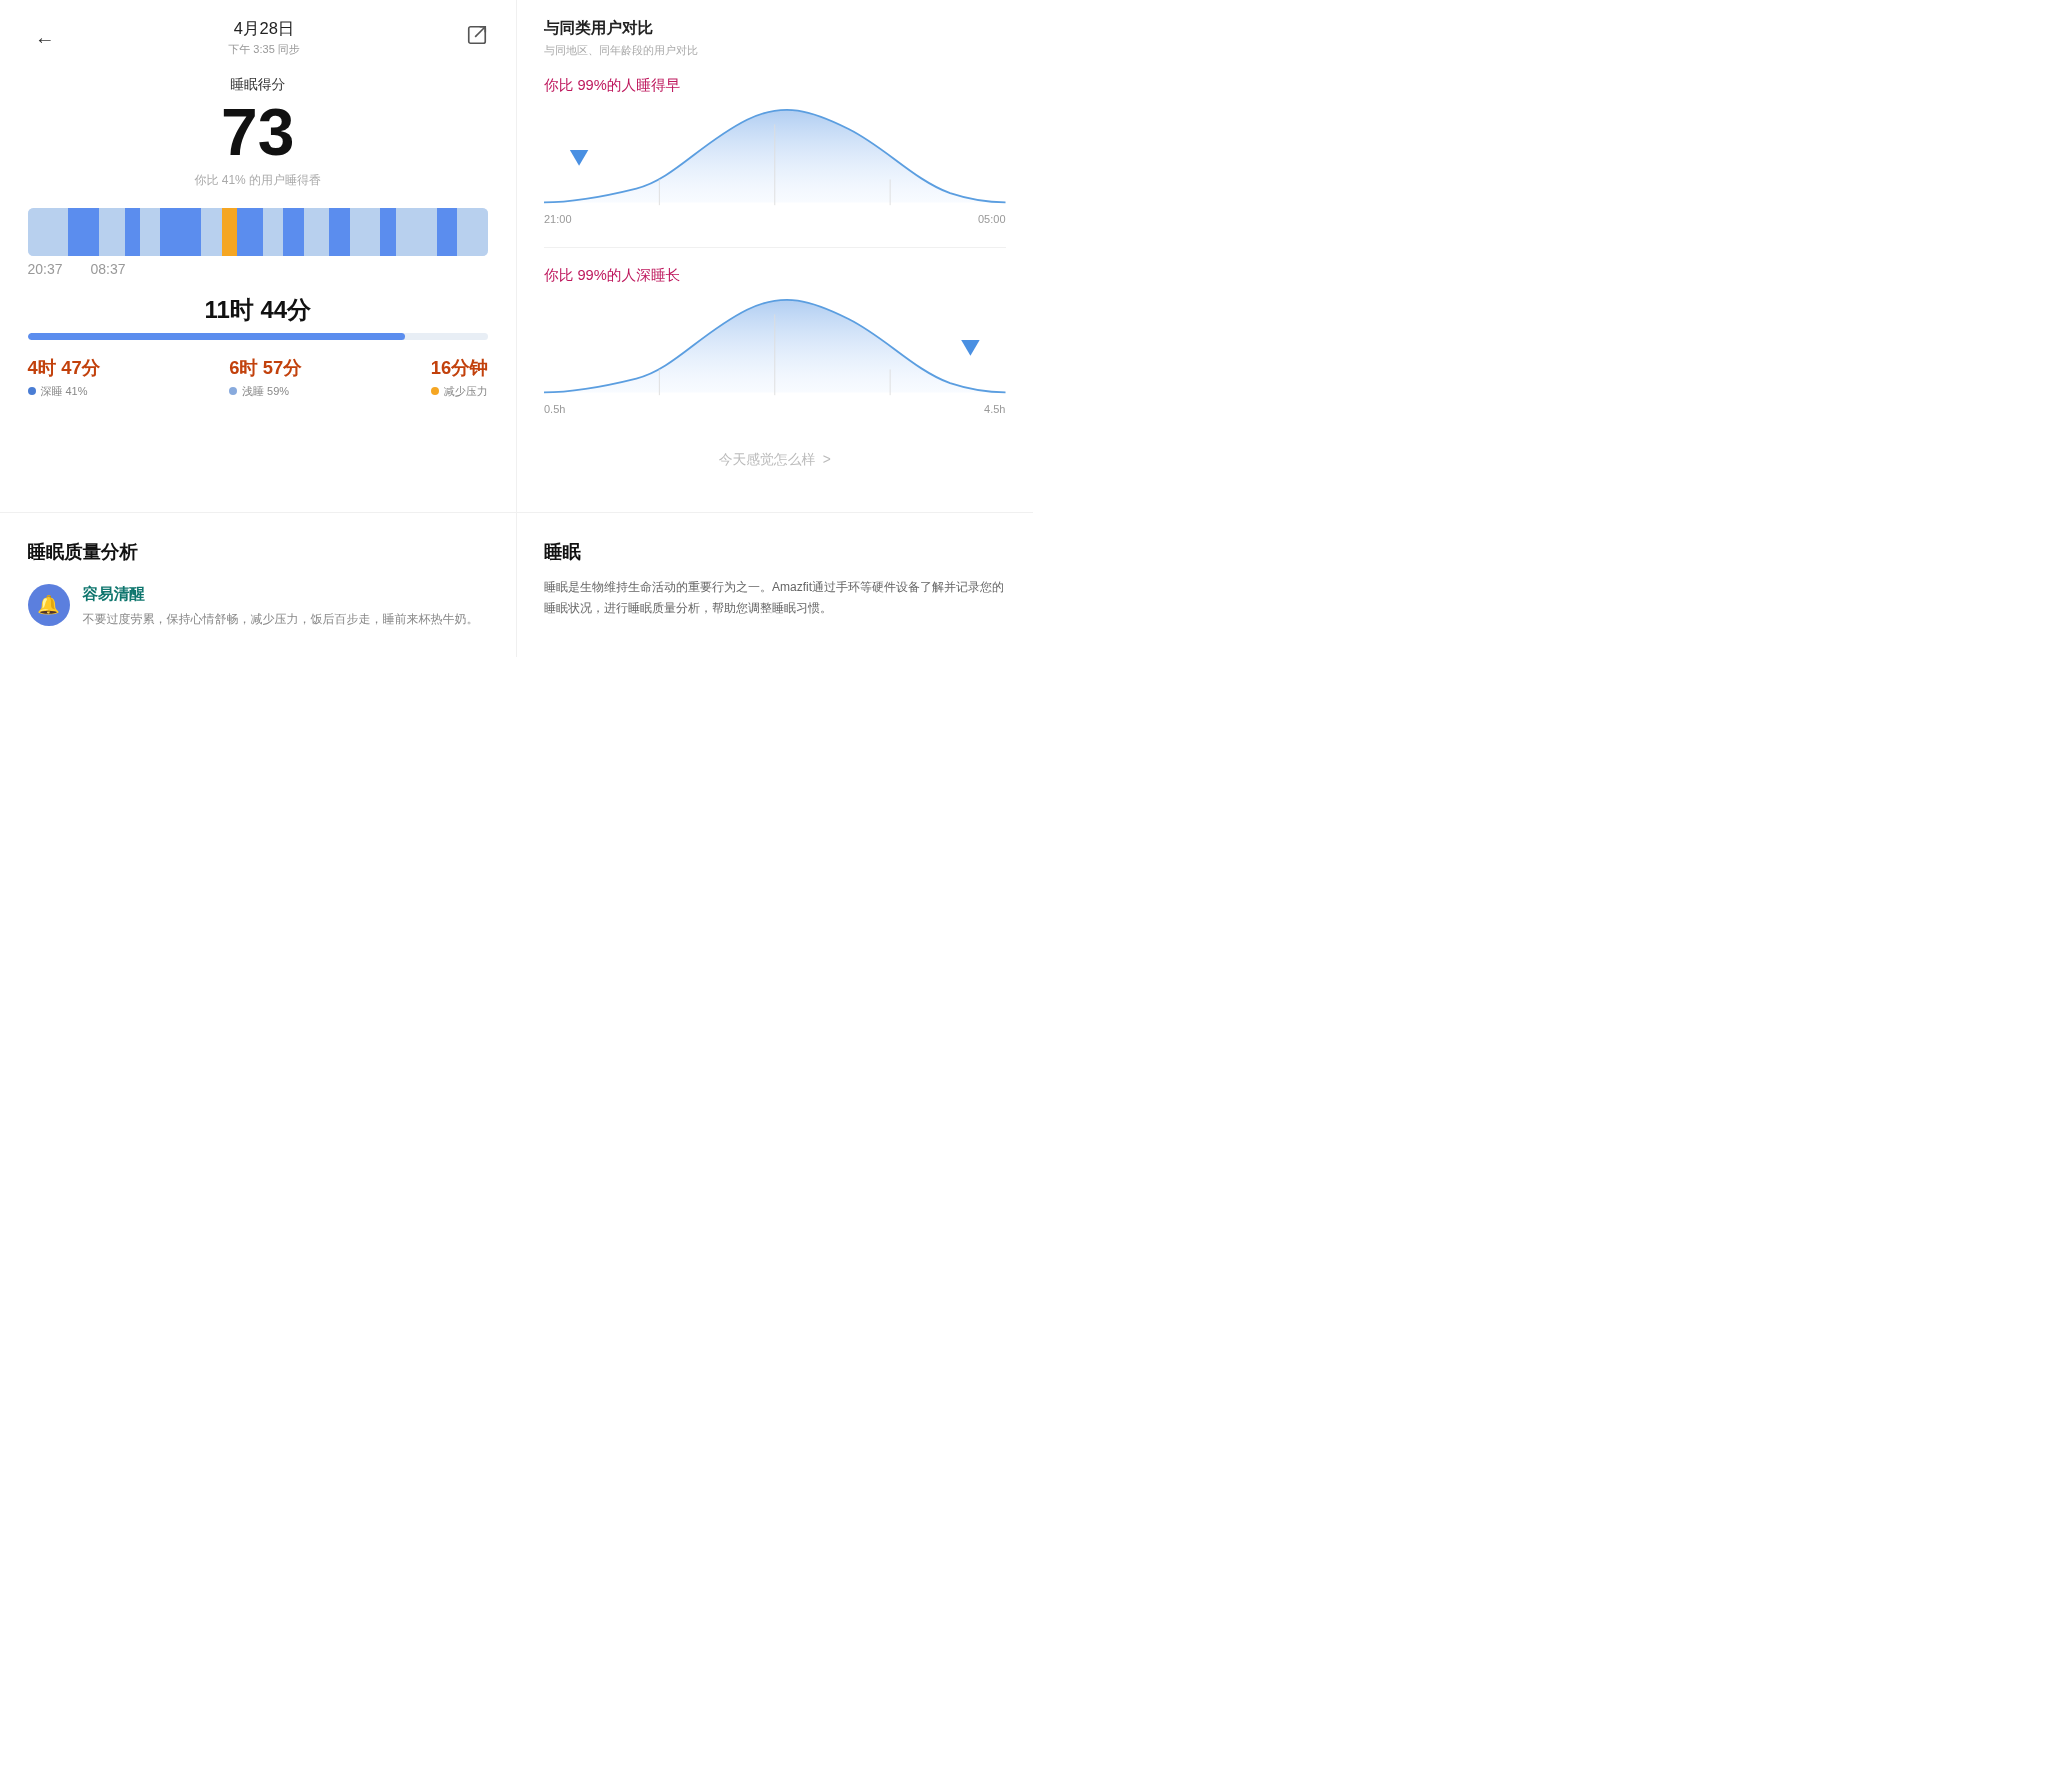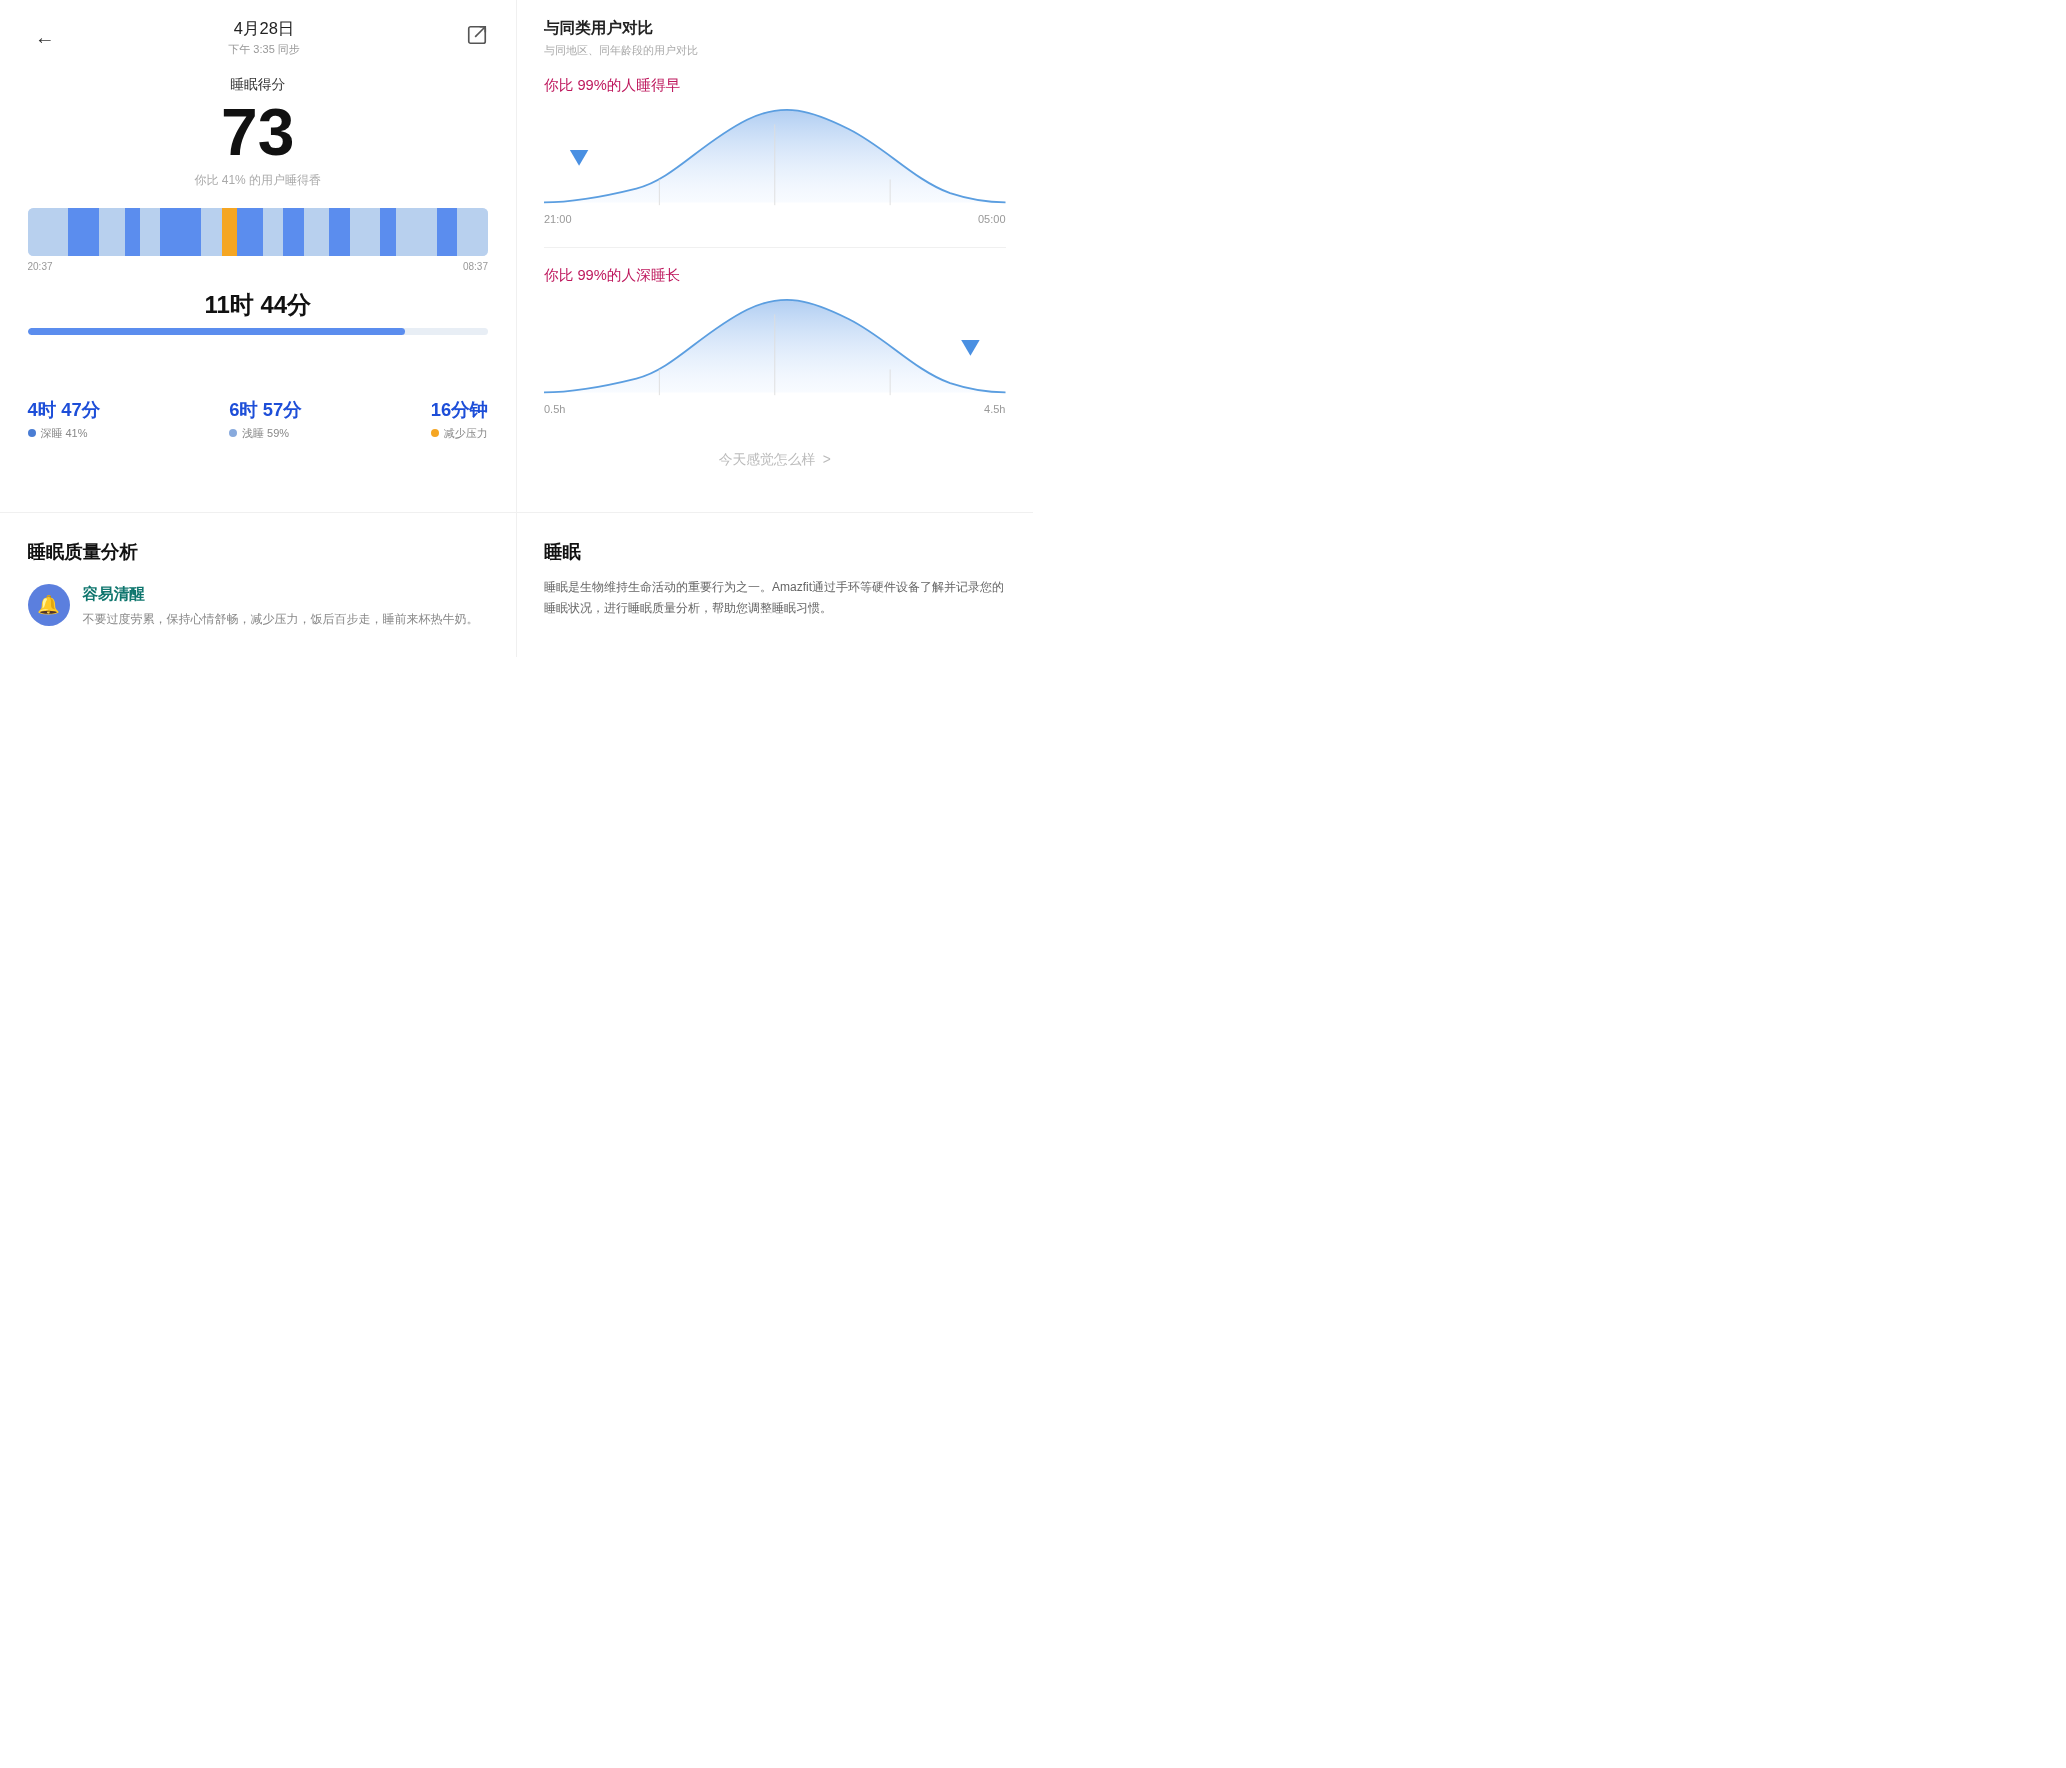--- a/index.html
+++ b/index.html
@@ -100,24 +100,24 @@
       overflow: hidden;
       position: relative;
     }
 
     .timeline-segment {
       height: 100%;
     }
 
     .timeline-labels {
       display: flex;
-      justify-content: space-between;
-      font-size: 10px;
+      font-size: 14px;
       color: #999;
       margin-top: 5.5px;
+      gap: 28px;
     }
 
     
     .duration-section {
       text-align: center;
       margin: 16.5px 0 9.2px 0;
     }
 
     .duration-text {
       font-size: 24px;
@@ -149,23 +149,22 @@
     }
 
     .stat-item {
       display: flex;
       flex-direction: column;
     }
 
     .stat-value {
       font-size: 18.4px;
       font-weight: 700;
-      color: #1d4ed8;
+      color: #c2410c;
       margin-bottom: 3.7px;
-      margin-top: 47px;
     }
 
     .stat-label-row {
       display: flex;
       align-items: center;
       font-size: 11px;
       color: #888;
     }
 
     .dot {

